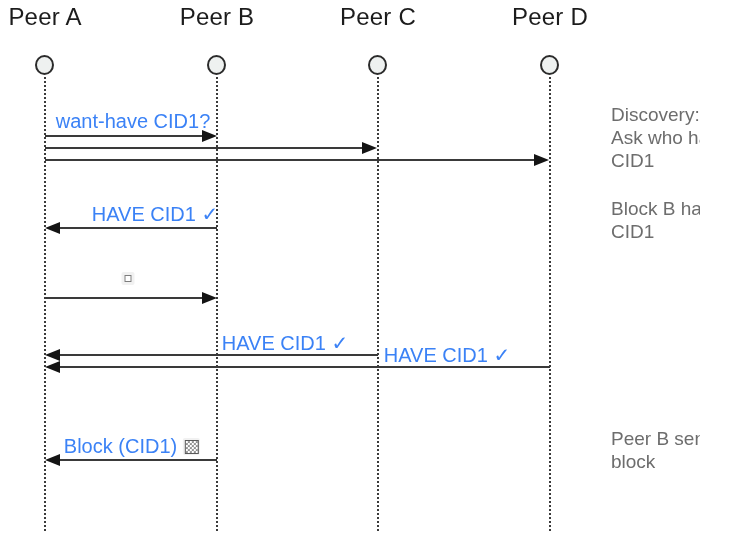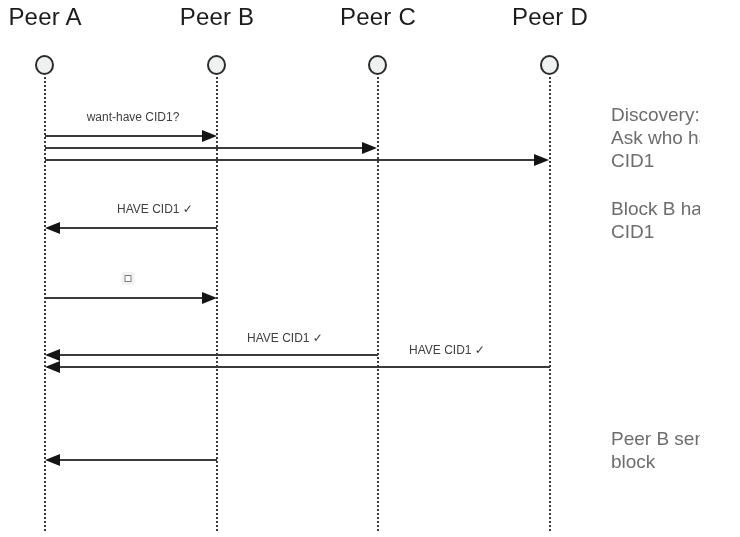--- a/index.html
+++ b/index.html
@@ -46,22 +46,22 @@
     width: 0;
     height: 0;
     border-top: 6px solid transparent;
     border-bottom: 6px solid transparent;
   }
   .arrowhead.right { border-left: 15px solid #141414; }
   .arrowhead.left  { border-right: 15px solid #141414; }
   .msg-label {
     position: absolute;
     transform: translateX(-50%);
-    font-size: 12px;
-    color: #404040;
+    font-size: 20px;
+    color: #3b82f6;
     white-space: nowrap;
     display: inline-flex;
     align-items: center;
     gap: 6px;
   }
   .small-square-icon {
     display: inline-flex;
     align-items: center;
     justify-content: center;
     width: 13px;
@@ -155,20 +155,24 @@
   </div>
   <div class="msg-line" style="left:58px; top:354px; width:320px"></div>
   <div class="arrowhead left" style="left:45px; top:349px"></div>
 
   <div class="msg-label" style="left:447px; top:343px">
     <span>HAVE CID1 ✓</span>
   </div>
   <div class="msg-line" style="left:58px; top:366px; width:492px"></div>
   <div class="arrowhead left" style="left:45px; top:361px"></div>
 
+  <div class="msg-label" style="left:132px; top:435px">
+    <span>Block (CID1)</span>
+    <span class="checkered-square-icon"></span>
+  </div>
   <div class="msg-line" style="left:58px; top:459px; width:159px"></div>
   <div class="arrowhead left" style="left:45px; top:454px"></div>
 
   <div class="annotation" style="top:103px">Discovery:
 Ask who has
 CID1</div>
   <div class="annotation" style="top:197px">Block B has
 CID1</div>
   <div class="annotation" style="top:427px">Peer B sends
 block</div>

